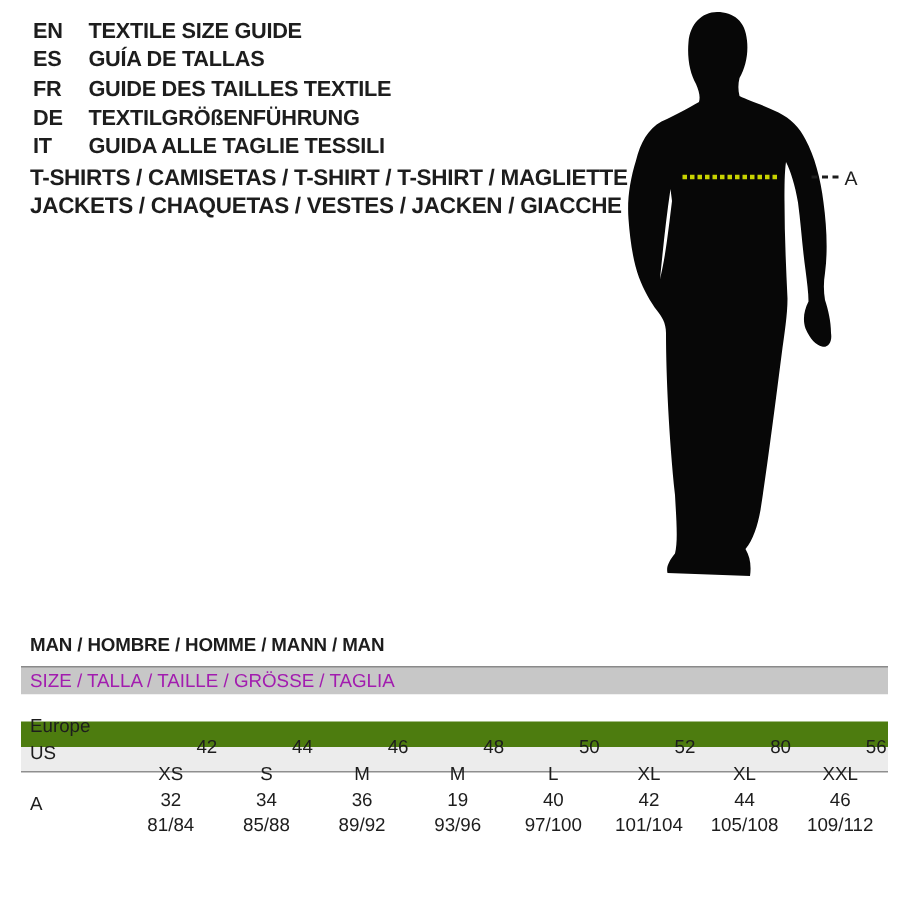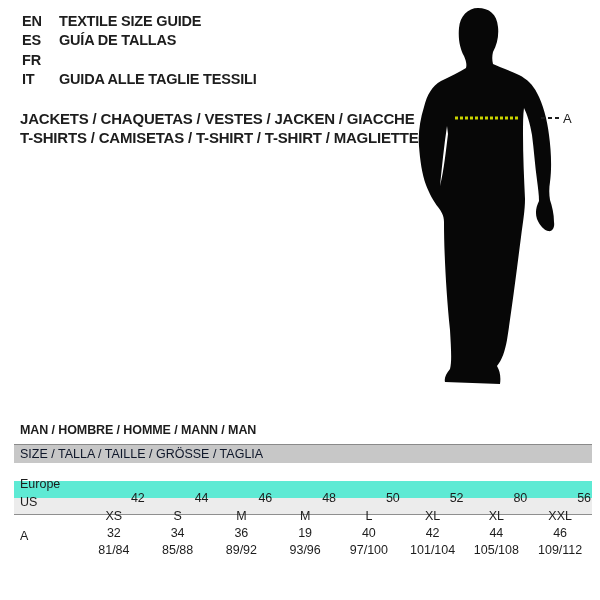--- a/index.html
+++ b/index.html
@@ -24,26 +24,26 @@
 
   
   .figure-svg { position: absolute; top: 0; left: 0; width: 600px; height: 600px; }
 
   
   .section-title { position: absolute; top: 423px; left: 20px; font-size: 12.5px; font-weight: 700; letter-spacing: -0.1px; }
 
   
   .size-table { position: absolute; top: 444px; left: 14px; width: 578px; font-size: 12.5px; }
   .t-row { display: grid; grid-template-columns: 68px repeat(8, 1fr); align-items: center; }
-  .t-header { background: #c7c7c7; border-top: 1px solid #8a8a8a; height: 18px; color: #0f172a; }
+  .t-header { background: #c7c7c7; border-top: 1px solid #8a8a8a; height: 18px; color: #a21caf; }
   .t-header .t-span { grid-column: 1 / -1; padding-left: 6px; }
   .t-label { padding-left: 6px; text-align: left; }
   .t-cell { text-align: center; margin-top: 28px; }
   .row-europe { height: 18px; background: #ffffff; gap: 48px; }
-  .row-us     { height: 17px; background: #5eead4; }
+  .row-us     { height: 17px; background: #4d7c0f; }
   .row-usnum  { height: 16px; background: #ececec; }
   .row-a      { height: 18px; background: #ffffff; border-top: 1px solid #8f8f8f; }
 
   
   .footnote { position: absolute; top: 546px; left: 20px; font-size: 12.5px; font-weight: 700; letter-spacing: -0.1px; }
 </style>
 </head>
 <body>
 
 <div class="canvas">
@@ -52,30 +52,35 @@
     <div class="lang-row">
       <span class="lang-code">EN</span>
       <span class="lang-label">TEXTILE SIZE GUIDE</span>
     </div>
     <div class="lang-row">
       <span class="lang-code">ES</span>
       <span class="lang-label">GUÍA DE TALLAS</span>
     </div>
     <div class="lang-row">
       <span class="lang-code">FR</span>
+      <span class="lang-label">GUIDE DES TAILLES TEXTILE</span>
+    </div>
+    <div class="lang-row">
+      <span class="lang-code">DE</span>
+      <span class="lang-label">TEXTILGRÖßENFÜHRUNG</span>
     </div>
     <div class="lang-row">
       <span class="lang-code">IT</span>
       <span class="lang-label">GUIDA ALLE TAGLIE TESSILI</span>
     </div>
   </div>
 
   <div class="categories">
+    <div class="cat-line">T-SHIRTS / CAMISETAS / T-SHIRT / T-SHIRT / MAGLIETTE</div>
     <div class="cat-line">JACKETS / CHAQUETAS / VESTES / JACKEN / GIACCHE</div>
-    <div class="cat-line">T-SHIRTS / CAMISETAS / T-SHIRT / T-SHIRT / MAGLIETTE</div>
   </div>
 
   <svg class="figure-svg" viewBox="0 0 600 600" xmlns="http://www.w3.org/2000/svg">
     <path fill="#070707" fill-rule="evenodd" d="M 478 8
              C 468 8 460 16 459 28
              C 458 39 460 49 464 56
              C 466 61 467 64 466 68
              C 459 72 450 77 441 81
              C 432 86 427 95 424 107
              C 420 120 418 133 419 146

